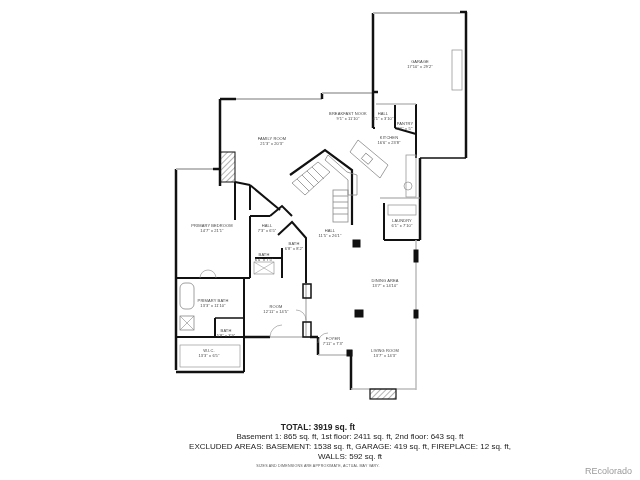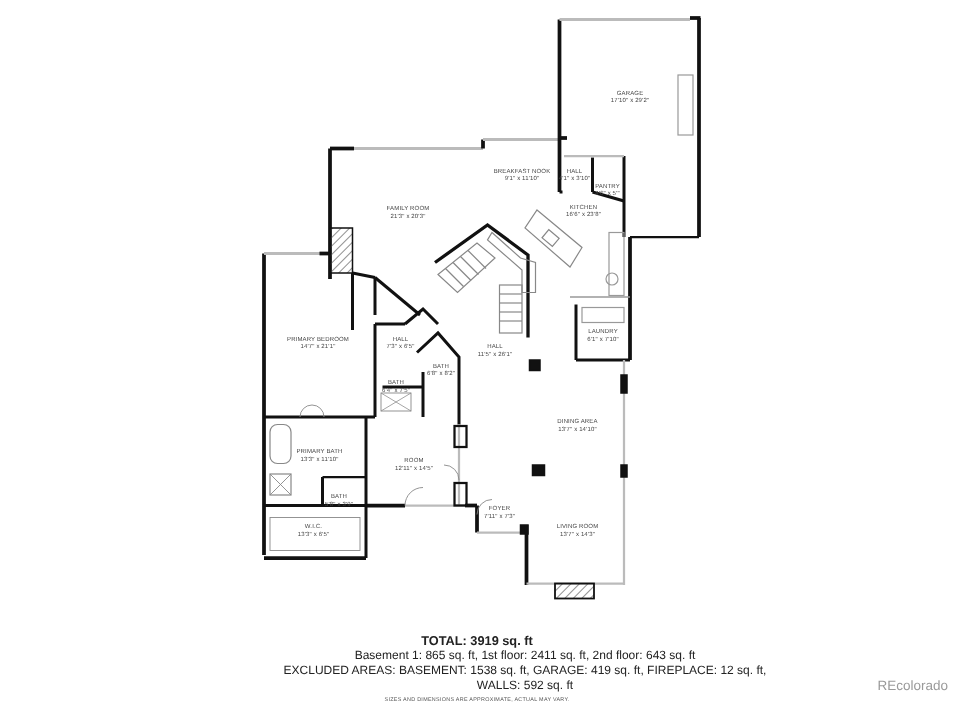--- a/index.html
+++ b/index.html
@@ -8,21 +8,21 @@
   .room-label { position: absolute; text-align: center; color: #444; font-size: 4px; line-height: 5px; letter-spacing: 0.1px; white-space: nowrap; transform: translateX(-50%); }
   .room-label .name { display: block; text-transform: uppercase; }
   .room-label .dims { display: block; }
   .summary { position: absolute; left: 0; width: 636px; text-align: center; color: #222; }
   .total { top: 422px; font-weight: bold; font-size: 8.5px; }
   .line { font-size: 8px; padding-left: 32px; }
   .l1 { top: 432px; }
   .l2 { top: 442px; }
   .l3 { top: 452px; }
   .disclaimer { top: 464px; font-size: 3.6px; color: #555; letter-spacing: 0.2px; }
-  .brand { position: absolute; right: 8px; top: 452px; font-size: 9px; color: #9a9a9a; }
+  .brand { position: absolute; right: 8px; top: 466px; font-size: 9px; color: #9a9a9a; }
 </style>
 </head>
 <body>
 
 <svg id="plan" viewBox="0 0 640 480" xmlns="http://www.w3.org/2000/svg">
   <defs>
     <pattern id="hatch" width="4" height="4" patternUnits="userSpaceOnUse" patternTransform="rotate(45)">
       <line x1="0" y1="0" x2="0" y2="4" stroke="#444" stroke-width="0.8"></line>
     </pattern>
   </defs>

